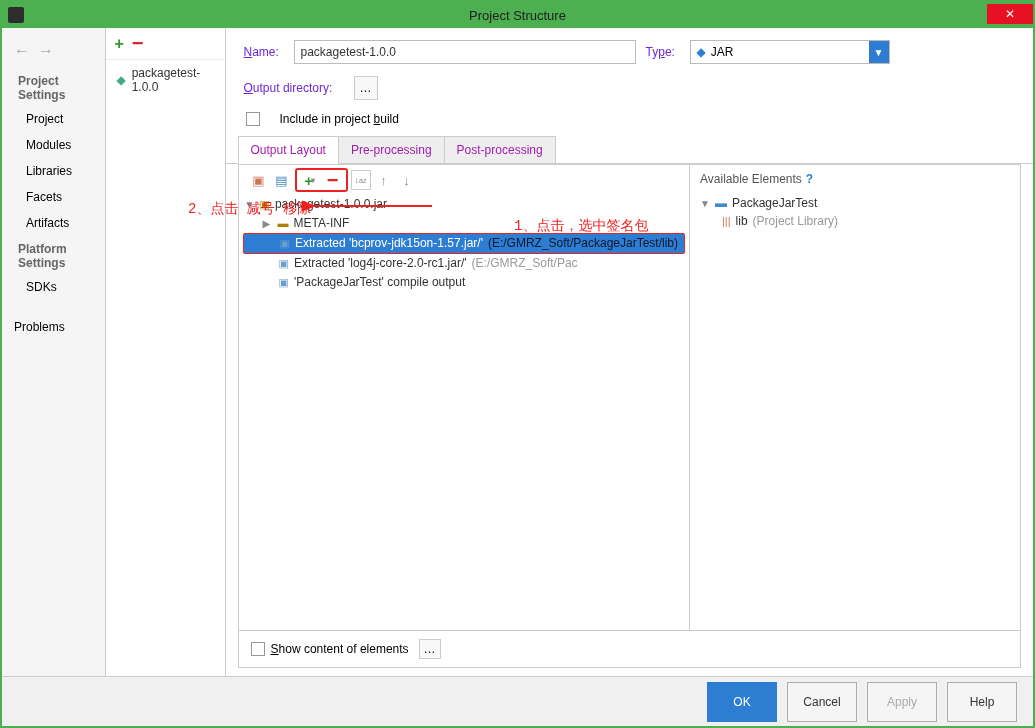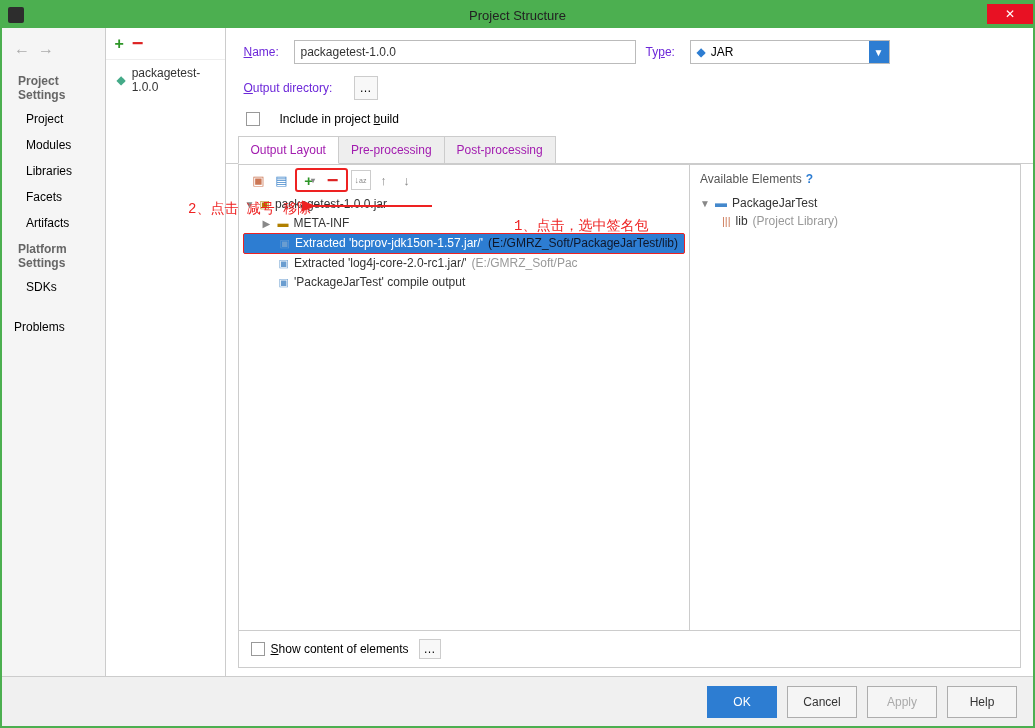--- a/index.html
+++ b/index.html
@@ -58,21 +58,21 @@
     .available-header { padding: 7px 10px 6px; color: #555; display: flex; align-items: center; gap: 4px; }
     .help-icon { color: #2d7dd2; font-weight: bold; }
     .avail-tree { padding: 2px 6px; }
     .avail-row { display: flex; align-items: center; padding: 2px 4px; gap: 5px; color: #333; }
     .avail-row.indent1 { padding-left: 26px; }
     .lib-icon { color: #c75; font-size: 11px; }
     .lib-text-gray { color: #999; }
     .show-content-row { border-top: 1px solid #ccc; padding: 8px 12px; display: flex; align-items: center; gap: 6px; }
     .dots-btn { width: 22px; height: 20px; border: 1px solid #ccc; background: #f8f8f8; display: flex; align-items: center; justify-content: center; margin-left: 4px; }
     .button-bar { height: 50px; border-top: 1px solid #ccc; display: flex; align-items: center; justify-content: flex-end; padding: 0 16px; gap: 10px; background: #f0f0f0; }
-    .btn { min-width: 70px; height: 32px; border: 1px solid #adadad; background: #f5f5f5; color: #333; cursor: pointer; padding: 0 14px; }
+    .btn { min-width: 70px; height: 40px; border: 1px solid #adadad; background: #f5f5f5; color: #333; cursor: pointer; padding: 0 14px; }
     .btn.primary { background: #2d7dd2; color: #fff; border-color: #2d7dd2; }
     .btn.disabled { color: #aaa; }
     .annotation { position: absolute; color: #e22; font-size: 14px; pointer-events: none; z-index: 100; font-family: Liberation Mono, monospace; }
     .arrow-svg { position: absolute; pointer-events: none; z-index: 99; }
     .right-panel-inner { flex: 1; display: flex; flex-direction: column; position: relative; }
     .layout-container { flex: 1; display: flex; flex-direction: column; border: 1px solid #ccc; margin: 0 12px 0 12px; position: relative; }
   </style>
 </head>
 <body>
 

